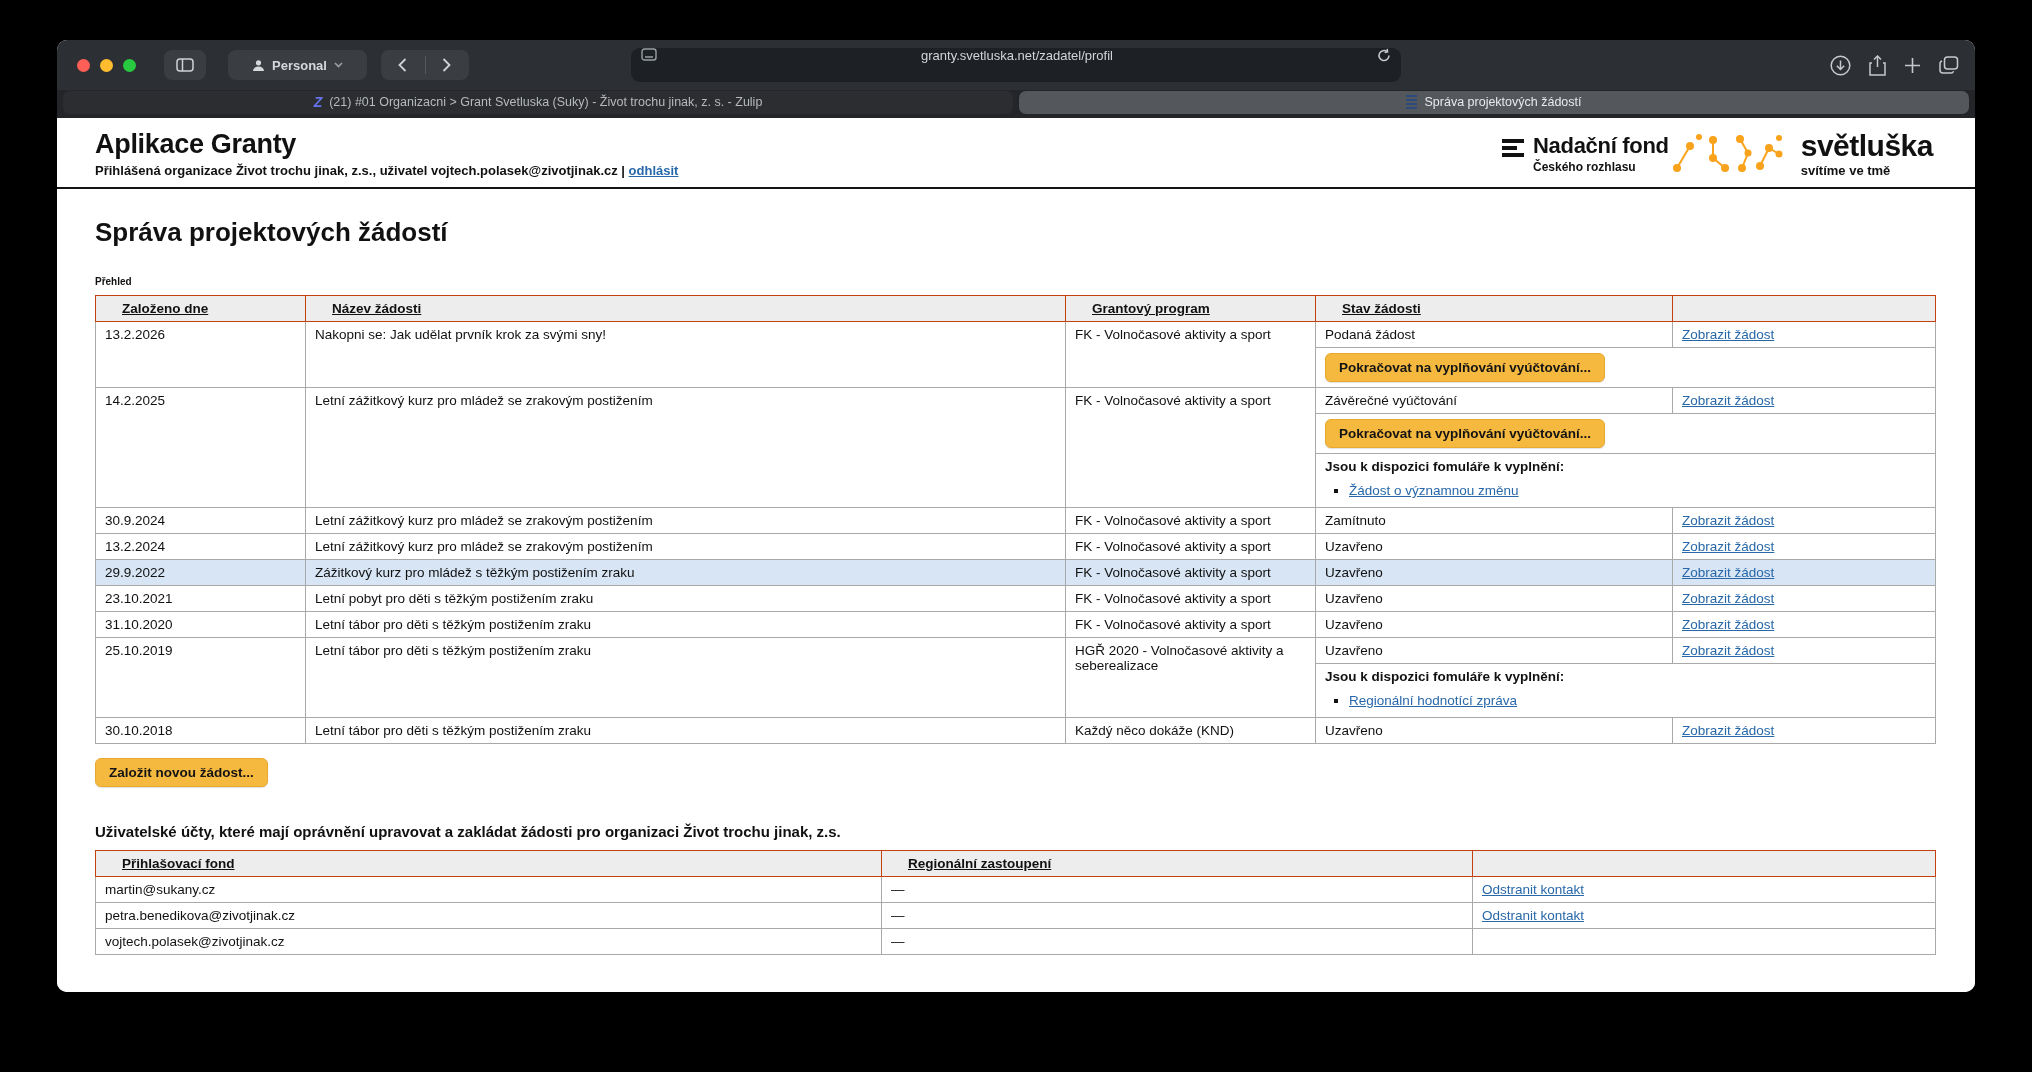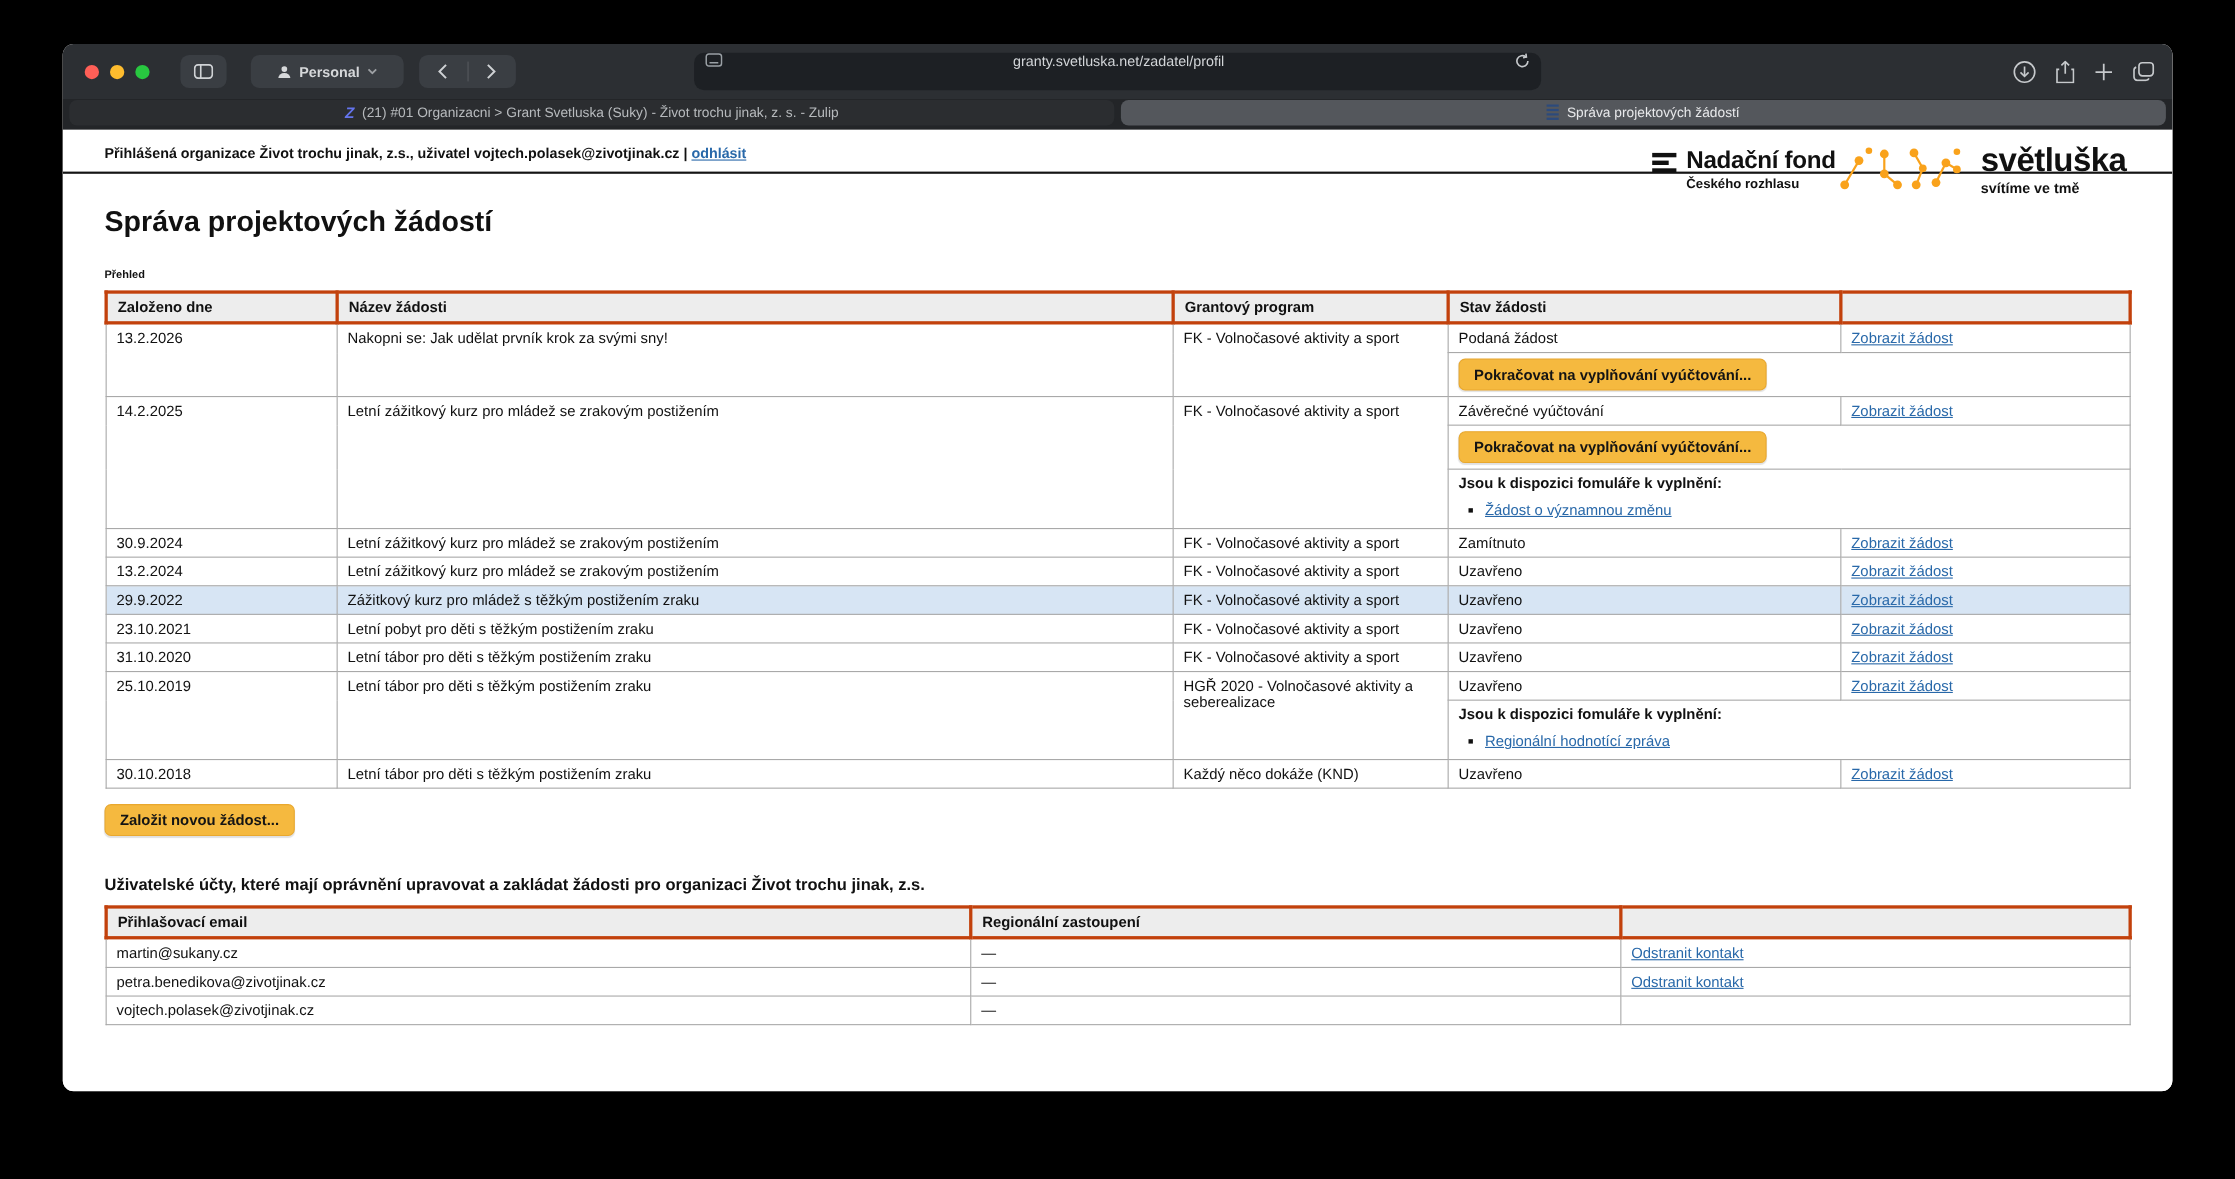--- a/index.html
+++ b/index.html
@@ -55,22 +55,22 @@
   .nf-t2 { font-size:12px; font-weight:bold; margin-top:3px; }
   .sv-logo { display:flex; align-items:center; gap:14px; }
   .sv-t1 { font-size:30px; font-weight:bold; letter-spacing:-.5px; line-height:1; }
   .sv-t2 { font-size:13px; font-weight:bold; margin-top:2px; }
 
   .content { padding:26px 40px 0 38px; flex:1; overflow:hidden; }
   h1.page-title { font-size:26px; font-weight:bold; margin:2px 0 28px; }
   .section-label { font-size:10px; font-weight:bold; margin-bottom:8px; }
 
   table.grid { width:100%; border-collapse:collapse; font-size:13.5px; table-layout:fixed; }
-  table.grid th { background:#ededed; font-weight:bold; text-align:left; padding:5px 9px;
-    border:3px solid #c2410c; }
+  table.grid th { background:#ededed; font-weight:bold; text-align:left; padding:5px 26px;
+    border:1px solid #c2410c;text-decoration:underline; }
   table.grid td { padding:5px 9px; border:1px solid #a9a9a9; vertical-align:top; background:#fff; }
   tr.row-hl td { background:#d7e5f4; }
   td.cell-button { padding:6px 9px; }
   .btn-orange { background:#f5b93f; border:1px solid #e9a82e; border-radius:6px; padding:6px 13px;
     font-size:13.5px; font-weight:bold; color:#141414; cursor:pointer;
     font-family:"Liberation Sans","DejaVu Sans",sans-serif; box-shadow:0 1px 1px rgba(0,0,0,.12); }
   .forms-label { font-weight:bold; }
   ul.forms-list { margin:9px 0 4px 24px; list-style:square; }
   ul.forms-list li { margin:2px 0; }
   .btn-new { margin-top:14px; }
@@ -166,20 +166,21 @@
           <i></i>
           <i></i>
         </span>
       <span>Správa projektových žádostí</span>
     </div>
   </div>
 
   <div class="page">
 
     <div class="site-header">
+      <div class="app-title">Aplikace Granty</div>
       <div class="login-line">
         <span>Přihlášená organizace Život trochu jinak, z.s., uživatel vojtech.polasek@zivotjinak.cz |</span>
         <a class="lnk">odhlásit</a>
       </div>
       <div class="logos">
         <div class="nf-logo">
           <span class="nf-bars">
               <i></i>
               <i></i>
               <i></i>
@@ -339,21 +340,21 @@
       <div class="accounts-heading">Uživatelské účty, které mají oprávnění upravovat a zakládat žádosti pro organizaci Život trochu jinak, z.s.</div>
 
       <table class="grid">
         <colgroup>
           <col style="width:786px">
             <col style="width:591px">
             <col style="width:463px">
         </colgroup>
         <thead>
           <tr>
-            <th>Přihlašovací email</th>
+            <th>Přihlašovací fond</th>
             <th>Regionální zastoupení</th>
             <th></th>
           </tr>
         </thead>
         <tbody id="accounts-tbody">
             <tr>
               <td>martin@sukany.cz</td>
               <td>—</td>
               <td><a class="lnk">Odstranit kontakt</a></td>
             </tr>

